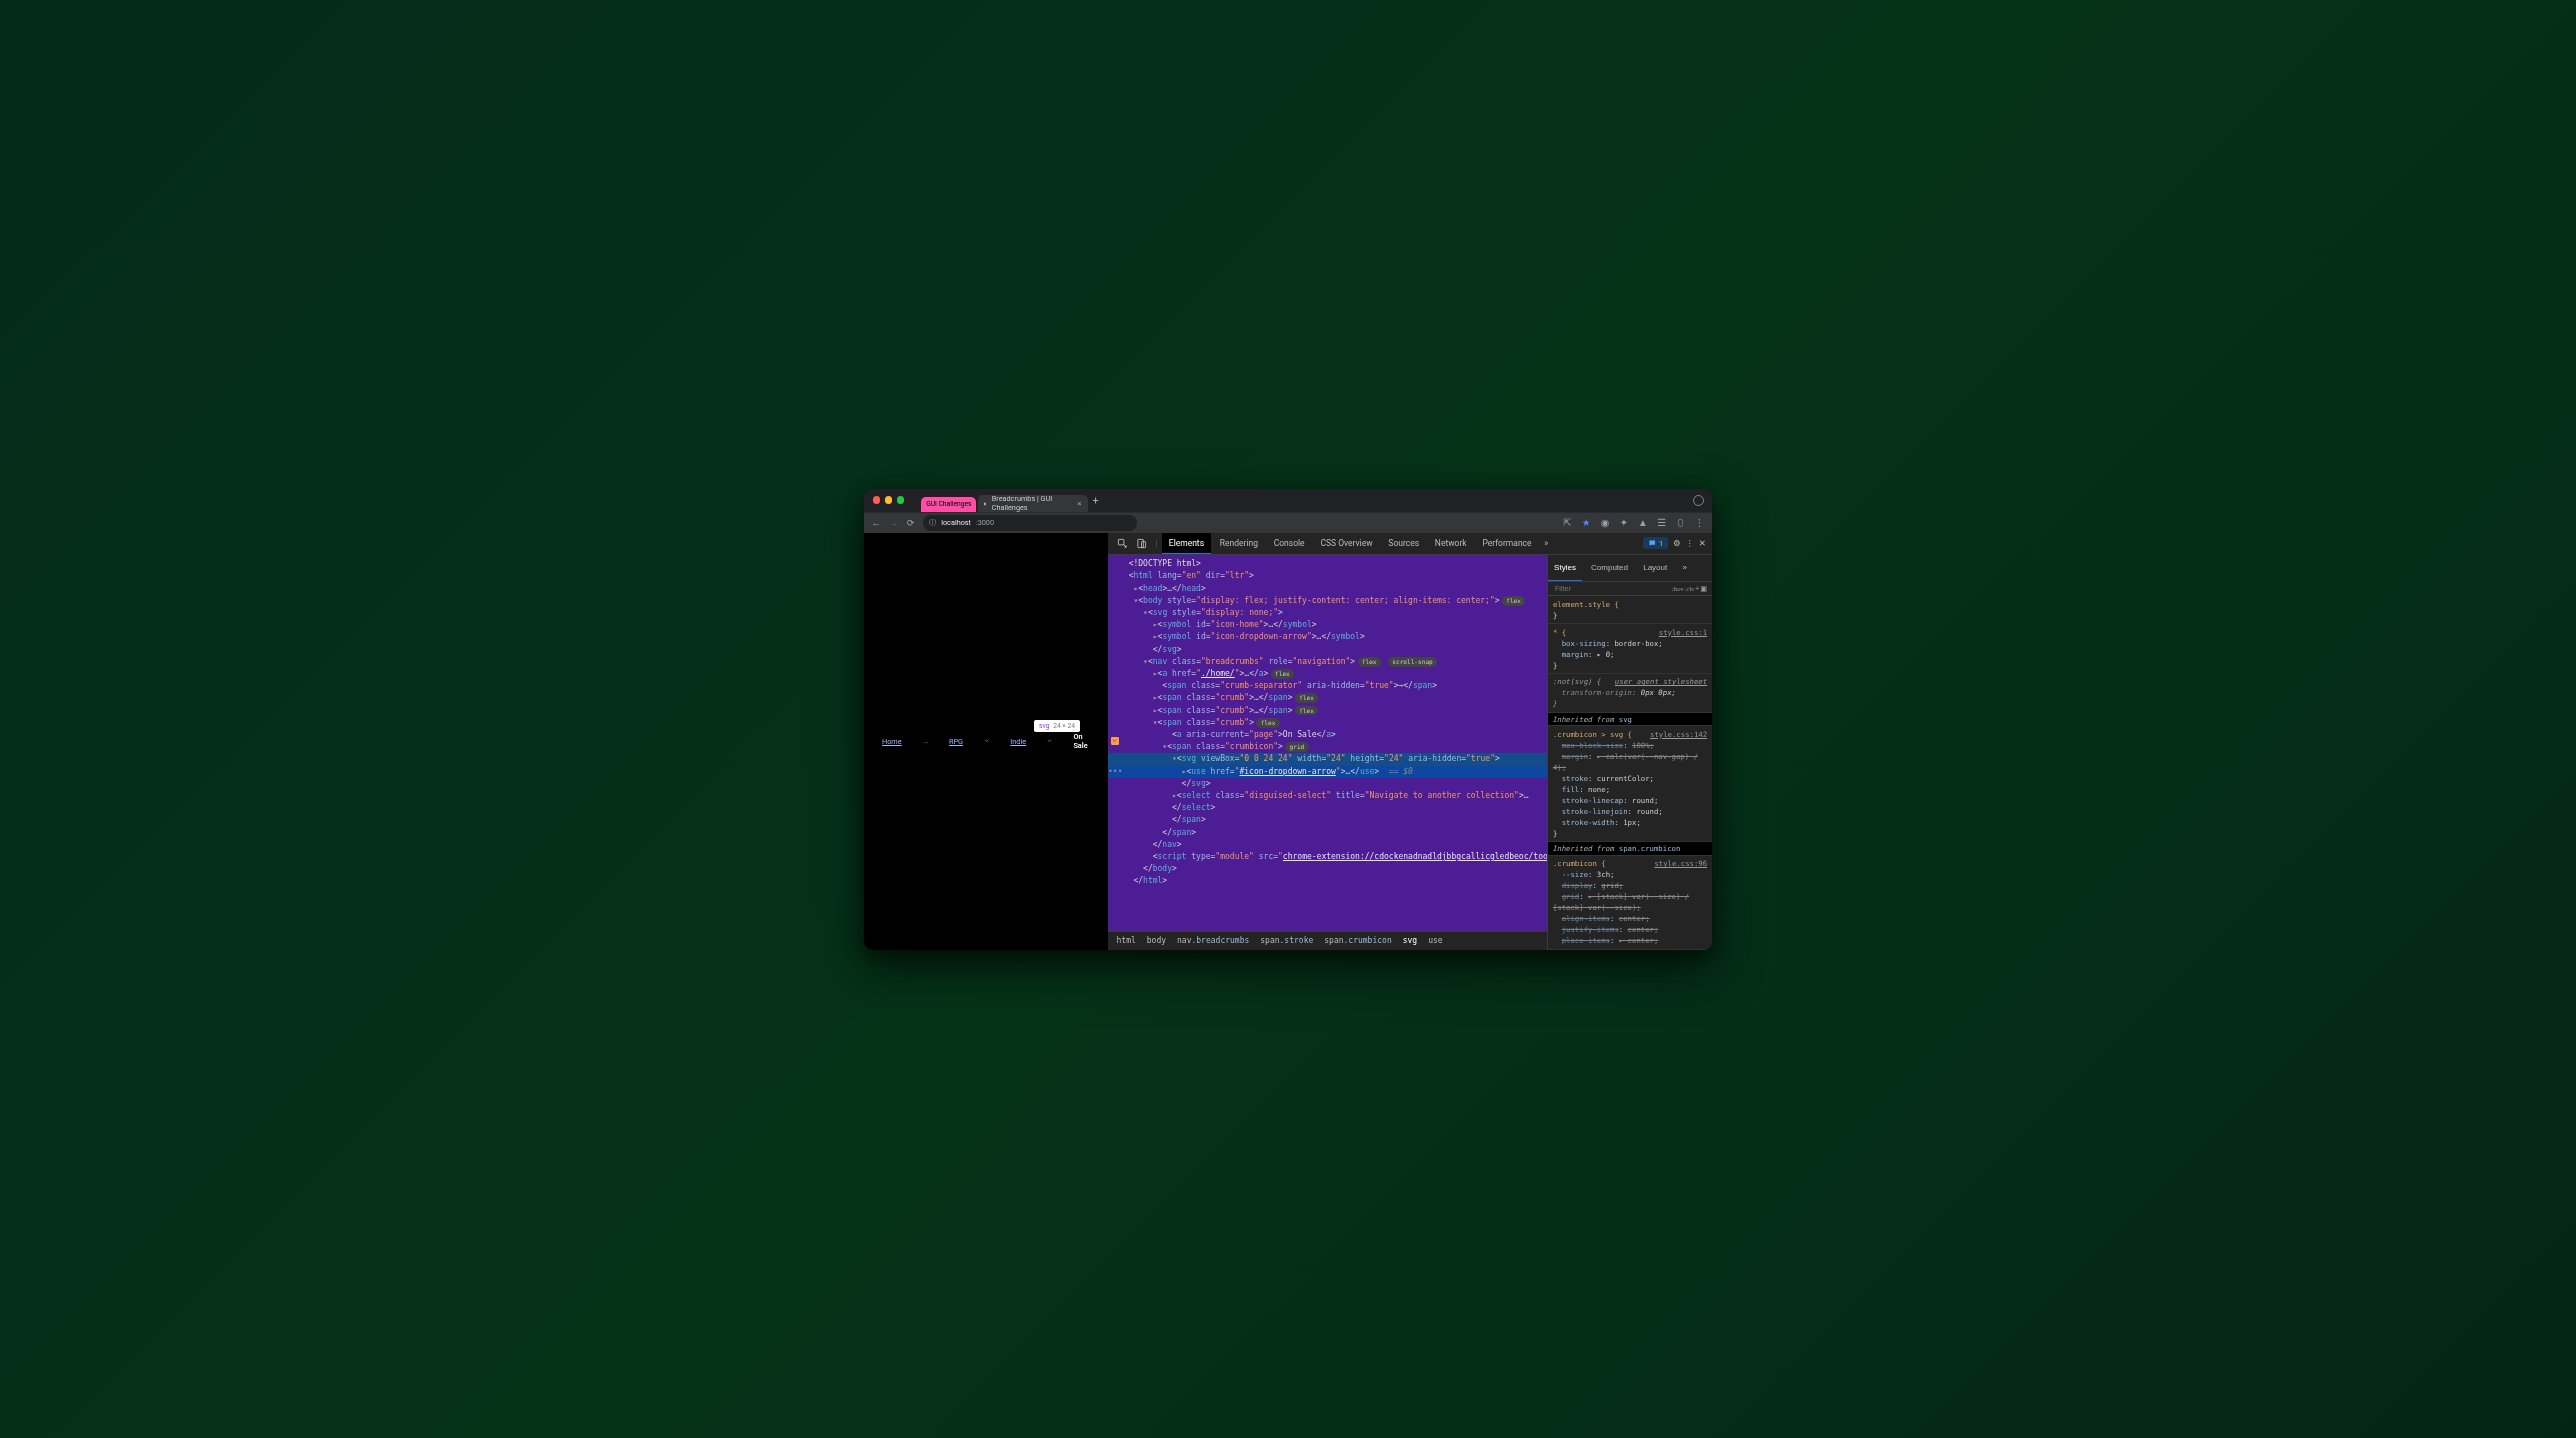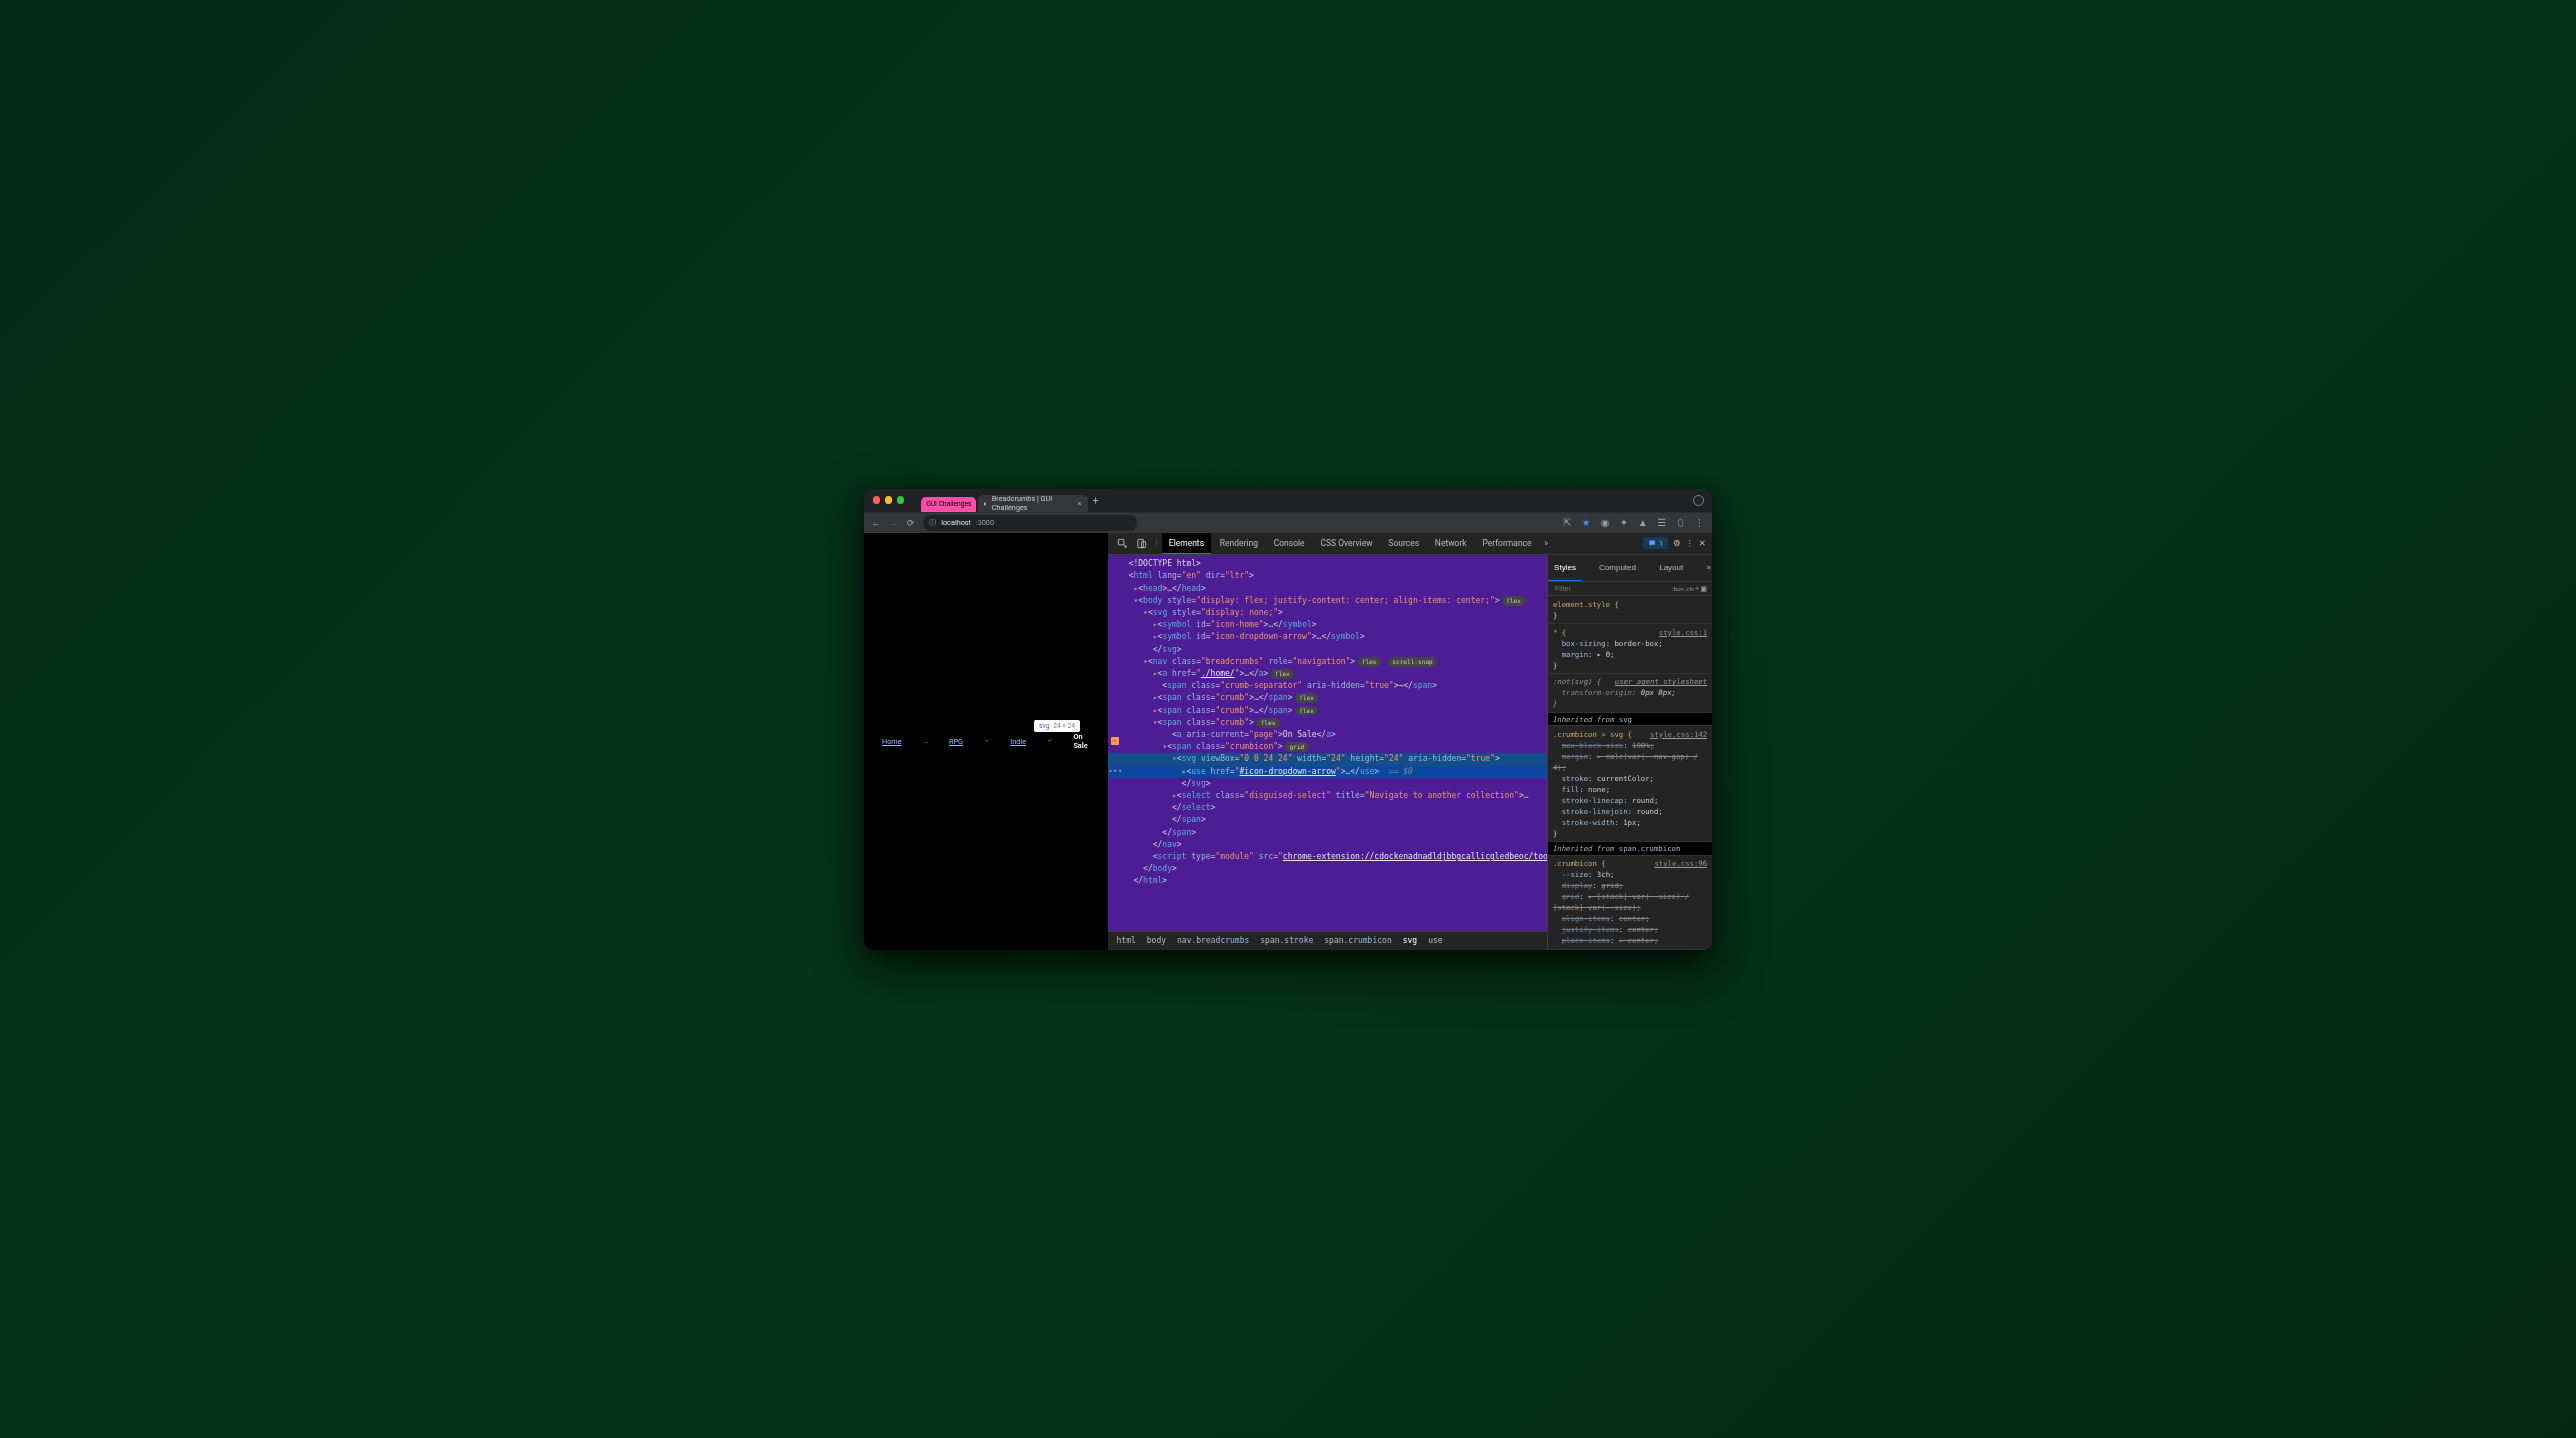--- a/index.html
+++ b/index.html
@@ -65,21 +65,21 @@
 .arr{color:#999}
 .badge{display:inline-block;font-size:6.1px;background:#444;color:#ccc;border-radius:6.1px;padding:0 4.3px;line-height:9.8px;font-family:inherit;margin-left:2.4px}
 .eqzero{color:#888;font-style:italic}
 .dots{position:absolute;left:0;color:#888}
 
 .bcpath{height:18.3px;border-top:0.6px solid #3c3c3c;display:flex;align-items:center;padding:0 8.5px;gap:11px;font-size:8px;color:#bbb;font-family:Menlo,monospace}
 .bcpath .sel{color:#fff}
 .bcpath .cls{color:#9bbbdc}
 
 .styles{width:165px;border-left:0.6px solid #3c3c3c;display:flex;flex-direction:column;font-family:Menlo,monospace;font-size:7.3px;color:#ccc;overflow:auto}
-.styles-tabs{height:34px;display:flex;align-items:center;gap:11px;border-bottom:0.6px solid #3c3c3c;font-family:-apple-system,sans-serif;font-size:8px}
+.styles-tabs{height:34px;display:flex;align-items:center;gap:3px;border-bottom:0.6px solid #3c3c3c;font-family:-apple-system,sans-serif;font-size:8px}
 .styles-tabs .stab{padding:0 6.1px;height:100%;display:flex;align-items:center;color:#bababa}
 .styles-tabs .stab.active{color:#fff;border-bottom:1.2px solid #1a73e8}
 .filterrow{height:18.3px;display:flex;align-items:center;border-bottom:0.6px solid #3c3c3c;padding:0 4.9px;gap:1px;font-family:-apple-system,sans-serif;font-size:7.3px;color:#999}
 .filterrow input{flex:1;background:none;border:none;outline:none;color:#ccc;font-size:7.3px}
 .filterrow .pill{font-family:Liberation Serif, serif;font-size:6.7px}
 .rule{padding:2.4px 4.9px;border-bottom:0.6px solid #333;line-height:11px}
 .rule .src{float:right;color:#999;text-decoration:underline}
 .sel-t{color:#d2a96e}
 .prop{color:#9bbbdc}.val{color:#ccc}
 .inh{background:#000000;padding:1.8px 4.9px;font-style:italic;color:#aaa;border-bottom:0.6px solid #333}

